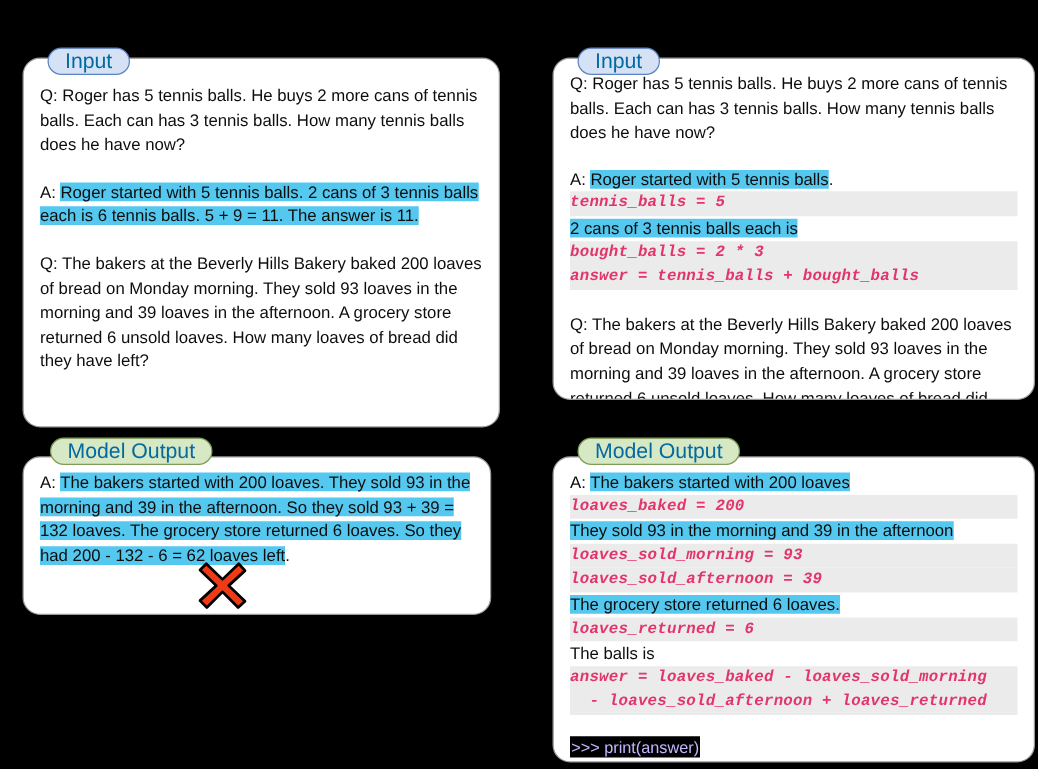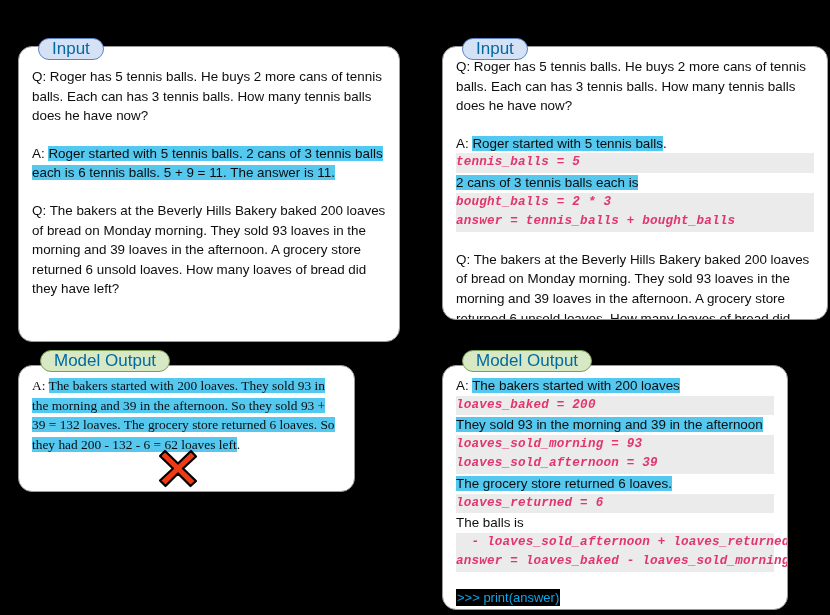--- a/index.html
+++ b/index.html
@@ -44,25 +44,25 @@
   .card-body {
     padding: 10px 13px 8px 13px;
     font-size: 13.4px;
     line-height: 19.6px;
     color: #0d0d0d;
     box-sizing: border-box;
   }
 
   
   .left-input  { left: 10px; top: 46px;  width: 382px; height: 296px; }
-  .left-output { left: 10px; top: 365px; width: 337px; height: 127px; font-family: Liberation Serif, serif; }
+  .left-output { left: 10px; top: 365px; width: 375px; height: 127px; }
 
   
   .right-input  { left: 4px;  top: 46px;  width: 386px; height: 274px; }
-  .right-output { left: 4px;  top: 365px; width: 346px; height: 245px; }
+  .right-output { left: 4px;  top: 365px; width: 386px; height: 245px; }
 
   
   .pill {
     position: absolute;
     z-index: 5;
     display: inline-block;
     padding: 2px 13px 3px 13px;
     border-radius: 11px;
     font-size: 17px;
     line-height: 15px;
@@ -103,21 +103,21 @@
     font-weight: bold;
     background: #ebebeb;
     white-space: pre;
     letter-spacing: 0.2px;
     font-style: italic;
   }
 
   .term {
     display: inline-block;
     background: #000000;
-    color: #0ea5e9;
+    color: #c4b5fd;
     font-family: "Liberation Sans", sans-serif;
     font-size: 13px;
     line-height: 17px;
     padding: 0 1px;
   }
   .term-wrap { margin-top: 16px; }
 
   
   .mark {
     position: absolute;
@@ -183,22 +183,22 @@
     <div class="card right-output">
       <div class="card-body">
         <p class="blk"><span>A: </span><span class="hl">The bakers started with 200 loaves</span></p>
         <code class="code">loaves_baked = 200</code>
         <p class="blk"><span class="hl">They sold 93 in the morning and 39 in the afternoon</span></p>
         <code class="code">loaves_sold_morning = 93</code>
         <code class="code">loaves_sold_afternoon = 39</code>
         <p class="blk"><span class="hl">The grocery store returned 6 loaves.</span></p>
         <code class="code">loaves_returned = 6</code>
         <p class="blk">The balls is</p>
+        <code class="code">answer = loaves_baked - loaves_sold_morning</code>
         <code class="code">  - loaves_sold_afternoon + loaves_returned</code>
-        <code class="code">answer = loaves_baked - loaves_sold_morning</code>
 
         <div class="term-wrap">
           <div><span class="term">&gt;&gt;&gt; print(answer)</span></div>
           <div><span class="term">74</span></div>
         </div>
       </div>
     </div>
 
   </div>
 

